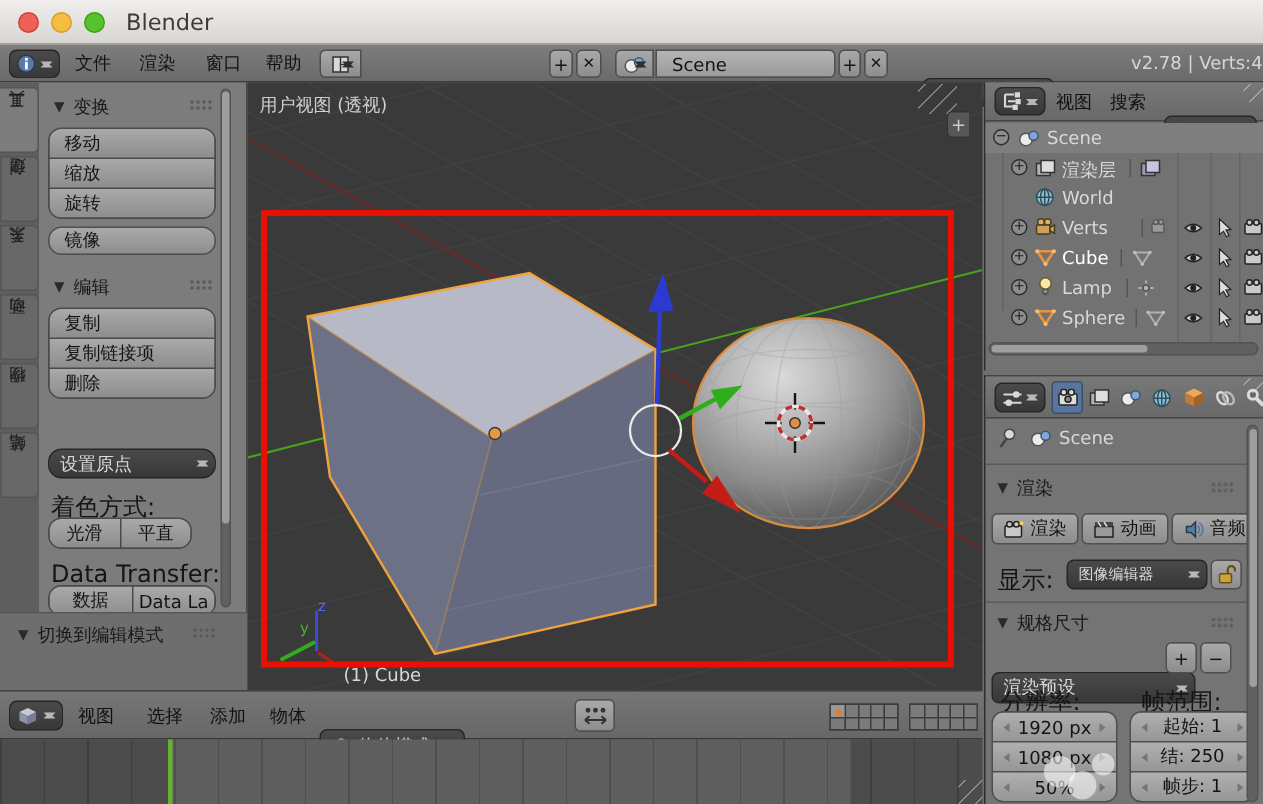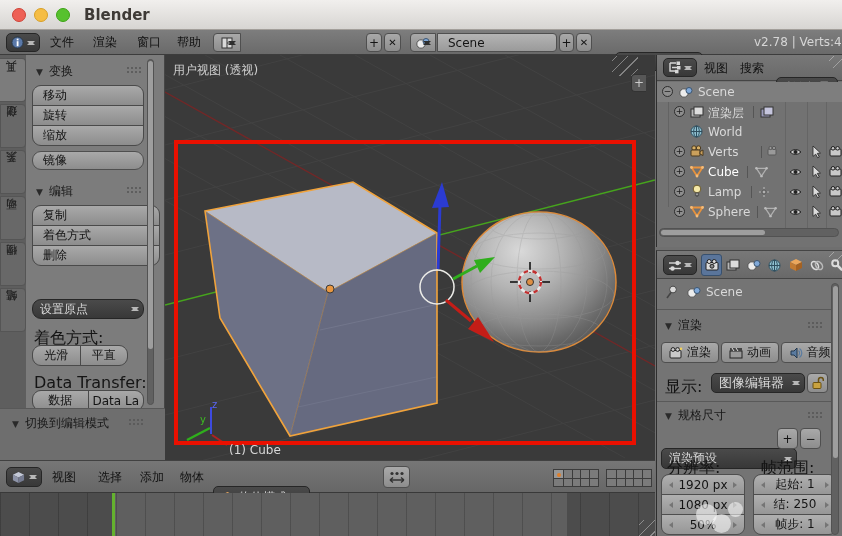--- a/index.html
+++ b/index.html
@@ -39,21 +39,21 @@
   .sbth{background:#9e9e9e;border-radius:4px;position:absolute}
   .wm{position:absolute;border-radius:50%;background:rgba(255,255,255,.55);z-index:60}
 </style>
 </head>
 <body>
 
 <div class="t" style="left:0;top:0;width:842px;height:30px;background:linear-gradient(#f1efed,#d7d5d2);border-bottom:1px solid #a39f9a">
   <div class="t" style="left:12px;top:8px;width:14px;height:14px;border-radius:50%;background:#ee6156;border:1px solid #ce4438"></div>
   <div class="t" style="left:34px;top:8px;width:14px;height:14px;border-radius:50%;background:#f5bd44;border:1px solid #d8a027"></div>
   <div class="t" style="left:56px;top:8px;width:14px;height:14px;border-radius:50%;background:#57c12e;border:1px solid #3da416"></div>
-  <div class="t" style="left:84px;top:0;line-height:30px;font-size:15px;font-weight:bold;color:#3e3a36">Blender</div>
+  <div class="t" style="left:84px;top:0;line-height:30px;font-size:15px;font-weight:normal;color:#3e3a36">Blender</div>
 </div>
 
 <div class="t" style="left:0;top:30px;width:842px;height:25px;background:linear-gradient(#7d7d7d,#6a6a6a);border-bottom:1px solid #3c3c3c">
   <div class="t dd" style="left:6px;top:3px;width:34px;height:19px;padding:0 12px 0 4px">
     <svg width="13" height="13" viewBox="0 0 13 13">
         <circle cx="6.5" cy="6.5" r="5.6" fill="#5a78a8" stroke="#283848"></circle>
         <rect x="5.7" y="5.2" width="1.8" height="5" fill="#fff"></rect>
         <rect x="5.7" y="2.6" width="1.8" height="1.8" fill="#fff"></rect>
       </svg>
     <span class="darr"></span>
@@ -107,34 +107,34 @@
   <div class="t vtab" style="left:0;top:233px;height:44px">蜡笔</div>
 
   <div class="t phead" style="left:36px;top:8px">
     <span class="tri">▼</span>
     <span>变换</span>
   </div>
   <div class="t grip" style="left:126px;top:11px"></div>
 
   <div class="t vstack" style="left:32px;top:30px;width:112px">
     <div class="btn left">移动</div>
+    <div class="btn left">缩放</div>
     <div class="btn left">旋转</div>
-    <div class="btn left">缩放</div>
   </div>
   <div class="t btn left" style="left:32px;top:96px;width:112px;height:19px;border-radius:9px">镜像</div>
 
   <div class="t phead" style="left:36px;top:128px">
     <span class="tri">▼</span>
     <span>编辑</span>
   </div>
   <div class="t grip" style="left:126px;top:131px"></div>
 
-  <div class="t vstack" style="left:32px;top:150px;width:128px">
+  <div class="t vstack" style="left:32px;top:150px;width:112px">
     <div class="btn left">复制</div>
-    <div class="btn left">着色方式</div>
+    <div class="btn left">复制链接项</div>
     <div class="btn left">删除</div>
   </div>
 
   <div class="t dd" style="left:32px;top:244px;width:112px;height:20px;border-radius:9px">
     <span>设置原点</span>
       <span class="darr"></span>
   </div>
 
   <div class="t lbl" style="left:34px;top:273px">着色方式:</div>
   <div class="t hpair" style="left:32px;top:290px;width:96px">
@@ -622,21 +622,21 @@
   </div>
   <div class="t btn" style="left:124px;top:91px;width:58px;height:21px;gap:4px">
     <svg width="13" height="12" viewBox="0 0 13 12">
         <polygon points="1,4 4,4 7,1 7,11 4,8 1,8" fill="#5a7ba0" stroke="#23384e"></polygon>
         <path d="M8.5 3.5 A3.5 3.5 0 0 1 8.5 8.5 M9.5 1.5 A5.5 5.5 0 0 1 9.5 10.5" fill="none" stroke="#5a7ba0" stroke-width="1.2"></path>
       </svg>
     <span>音频</span>
   </div>
 
   <div class="t lbl" style="left:8px;top:126px">显示:</div>
-  <div class="t dd" style="left:54px;top:122px;width:94px;height:20px;font-size:13px">
+  <div class="t dd" style="left:54px;top:122px;width:94px;height:20px;font-size:10px">
     <span>图像编辑器</span>
       <span class="darr"></span>
   </div>
   <div class="t btn" style="left:150px;top:122px;width:21px;height:20px">
     <svg width="13" height="14" viewBox="0 0 13 14">
         <rect x="2" y="6.5" width="8" height="6" rx="1" fill="#c9a23f" stroke="#6a5112"></rect>
         <path d="M7.5 6.5 V3.8 a2.4 2.4 0 0 1 4.8 0 V5" fill="none" stroke="#6a5112" stroke-width="1.5"></path>
       </svg>
   </div>
   <div class="t" style="left:0;top:150px;width:178px;height:1px;background:#595959"></div>

